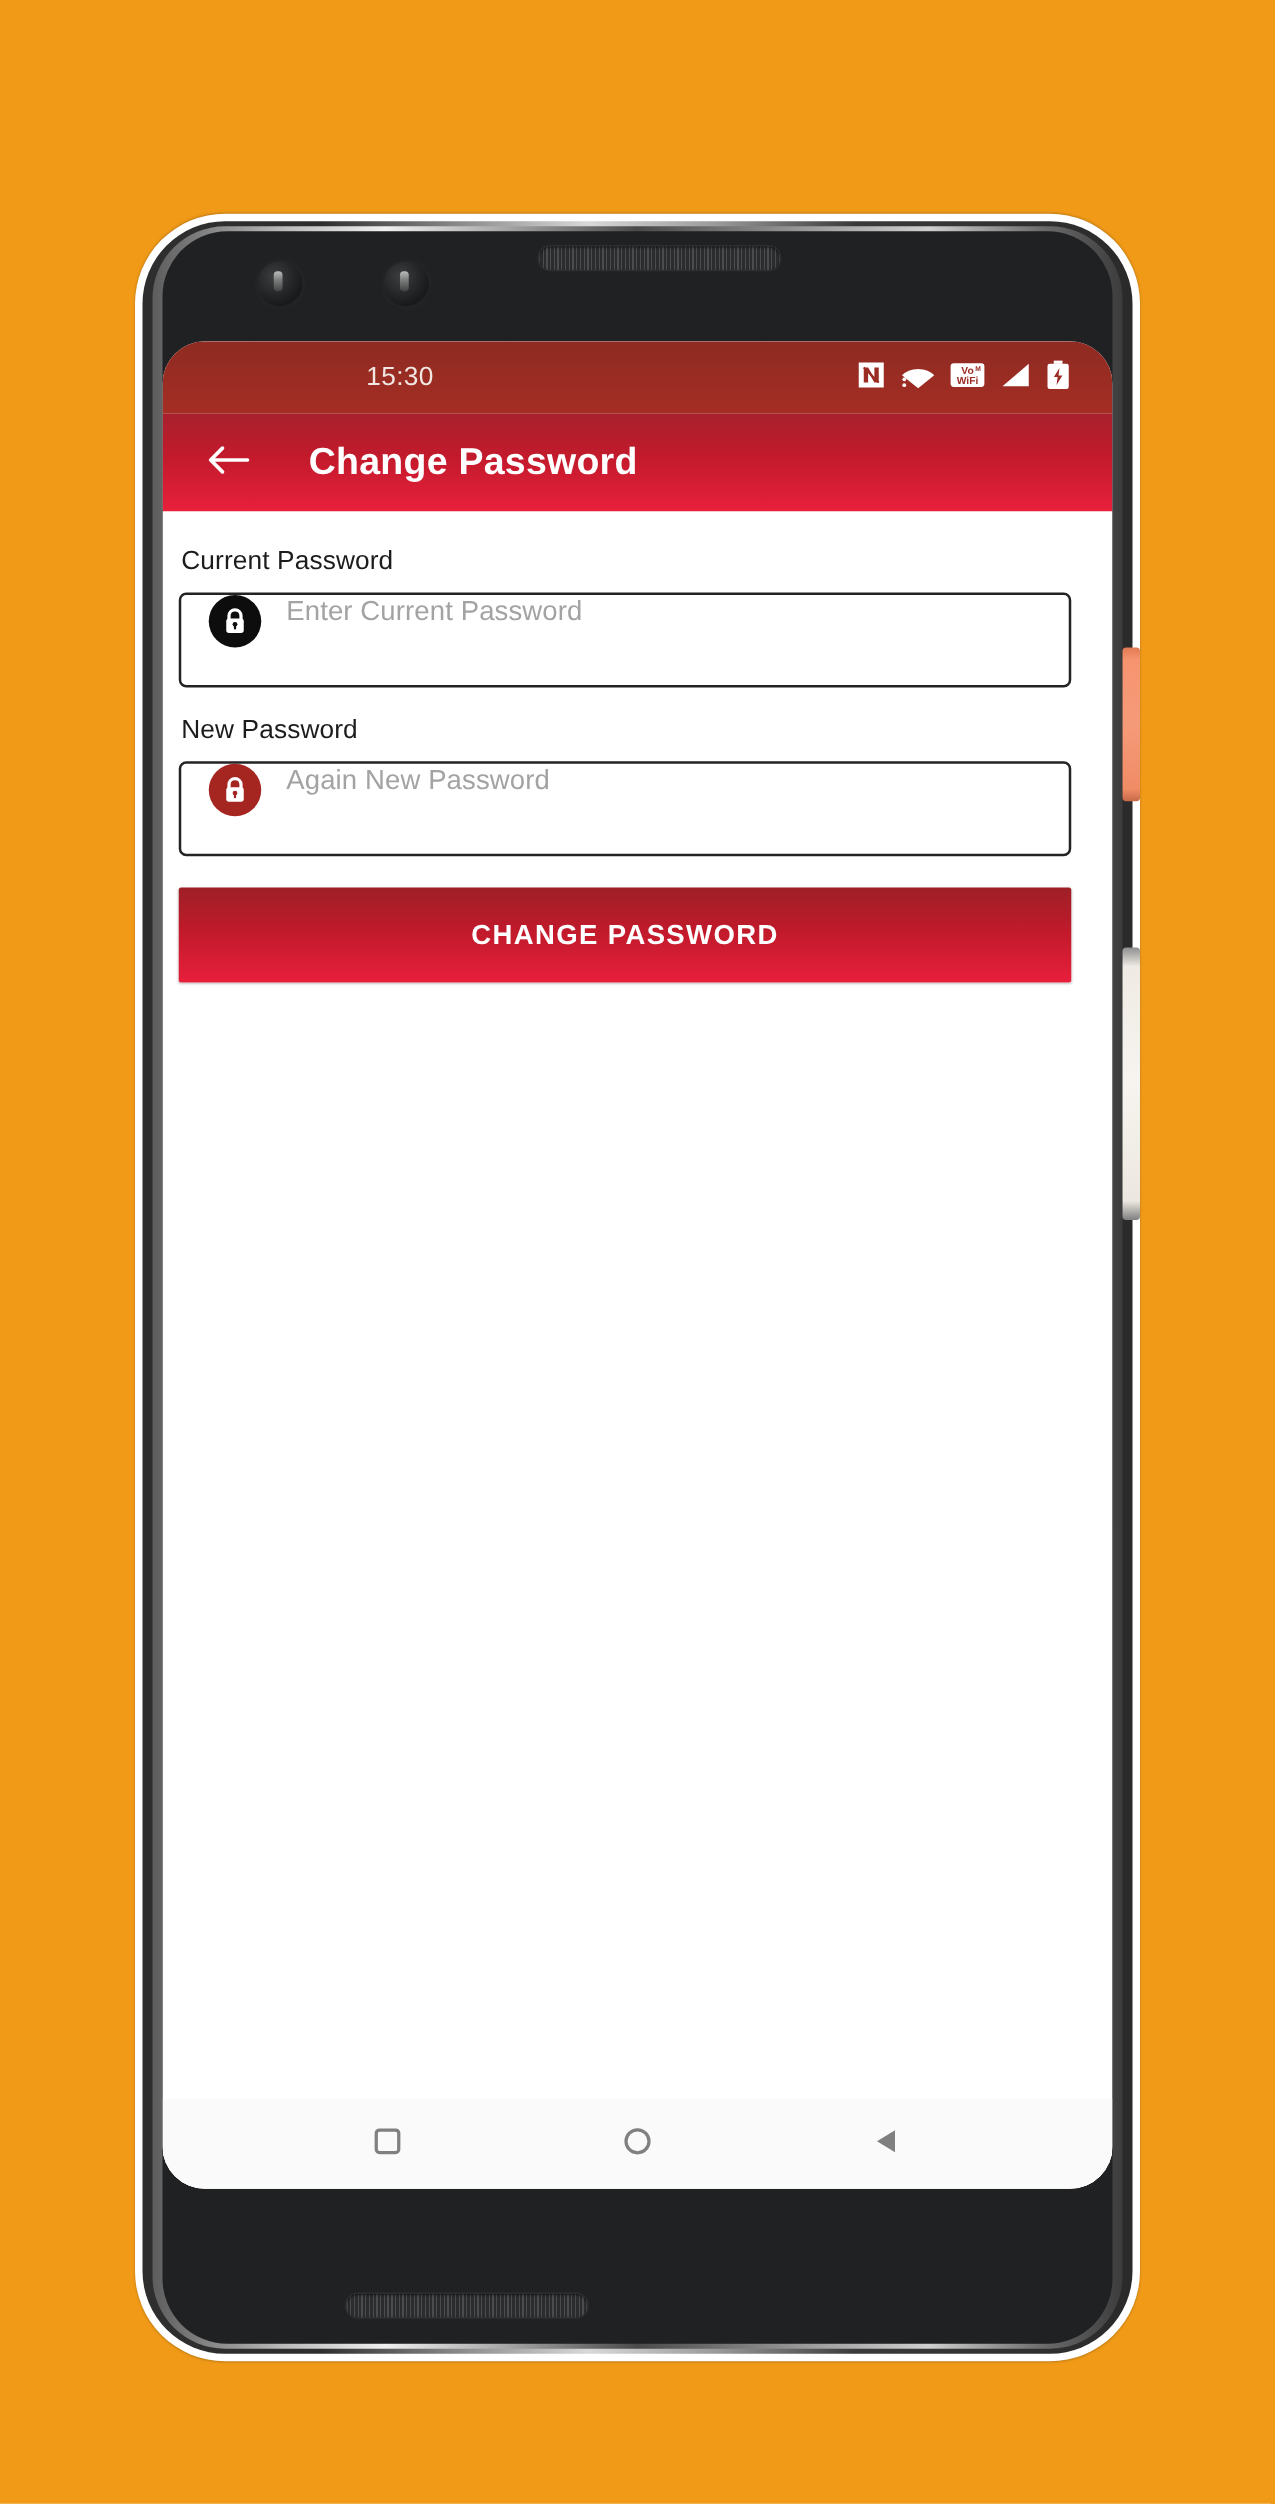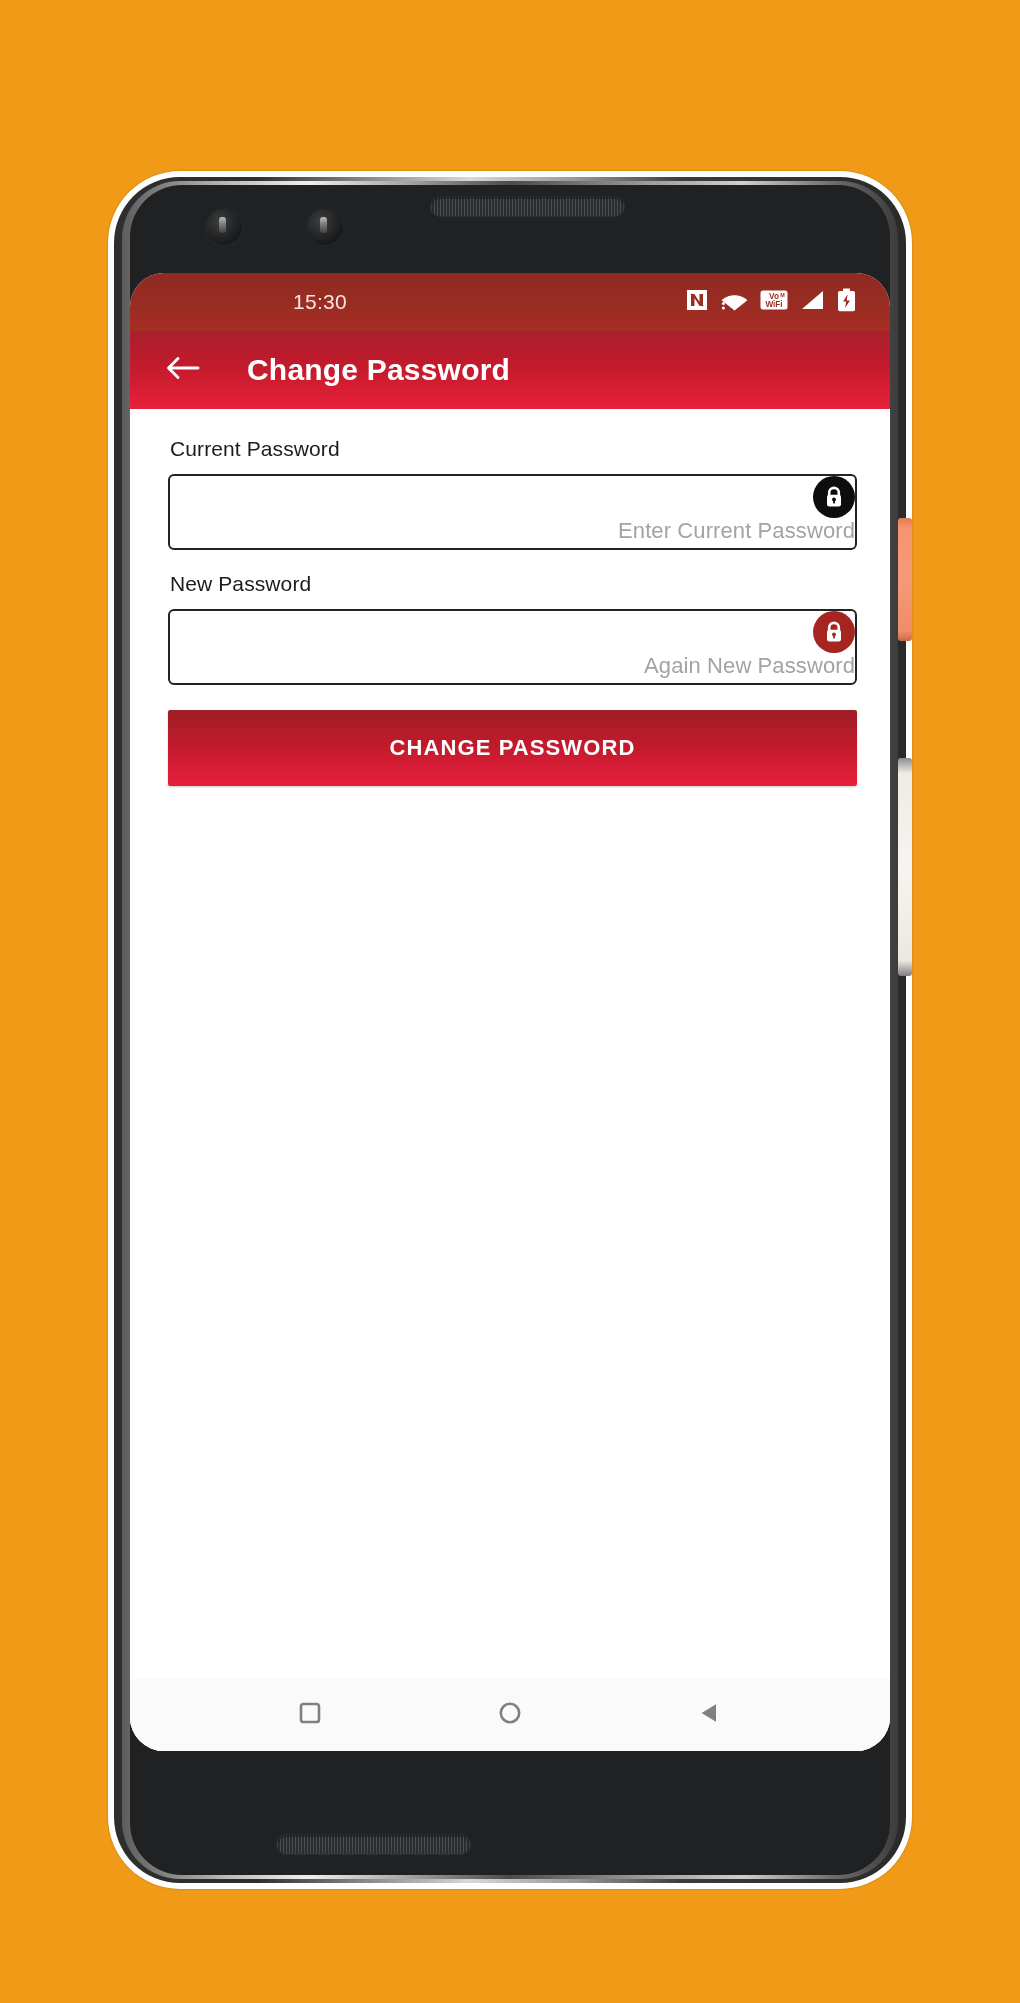--- a/index.html
+++ b/index.html
@@ -186,43 +186,42 @@
   #app-bar-title {
     color: #ffffff;
     font-size: 30px;
     font-weight: bold;
     letter-spacing: .2px;
     margin-left: 41px;
   }
 
   
   #content {
-    padding: 28px 33px 0 38px;
+    padding: 28px 33px 0 13px;
     background: #ffffff;
     height: 1342px;
     box-sizing: border-box;
   }
   .field-label {
     font-size: 21px;
     color: #1c1c1c;
     margin: 0 0 13px 2px;
     letter-spacing: .1px;
   }
   .field-label.spaced { margin-top: 22px; }
   .input-box {
     height: 76px;
     border: 2px solid #232323;
     border-radius: 6px;
     display: flex;
-    align-items: flex-end;
+    align-items: flex-start;
     padding-left: 22px;
     box-sizing: border-box;
     background: #fff;
     cursor: text;
-    flex-direction: column;
   }
   .lock-badge {
     width: 42px; height: 42px;
     border-radius: 50%;
     display: flex; align-items: center; justify-content: center;
     flex: 0 0 auto;
   }
   .lock-badge.black { background: #0d0d0d; }
   .lock-badge.red { background: #a52620; }
   .input-placeholder {

